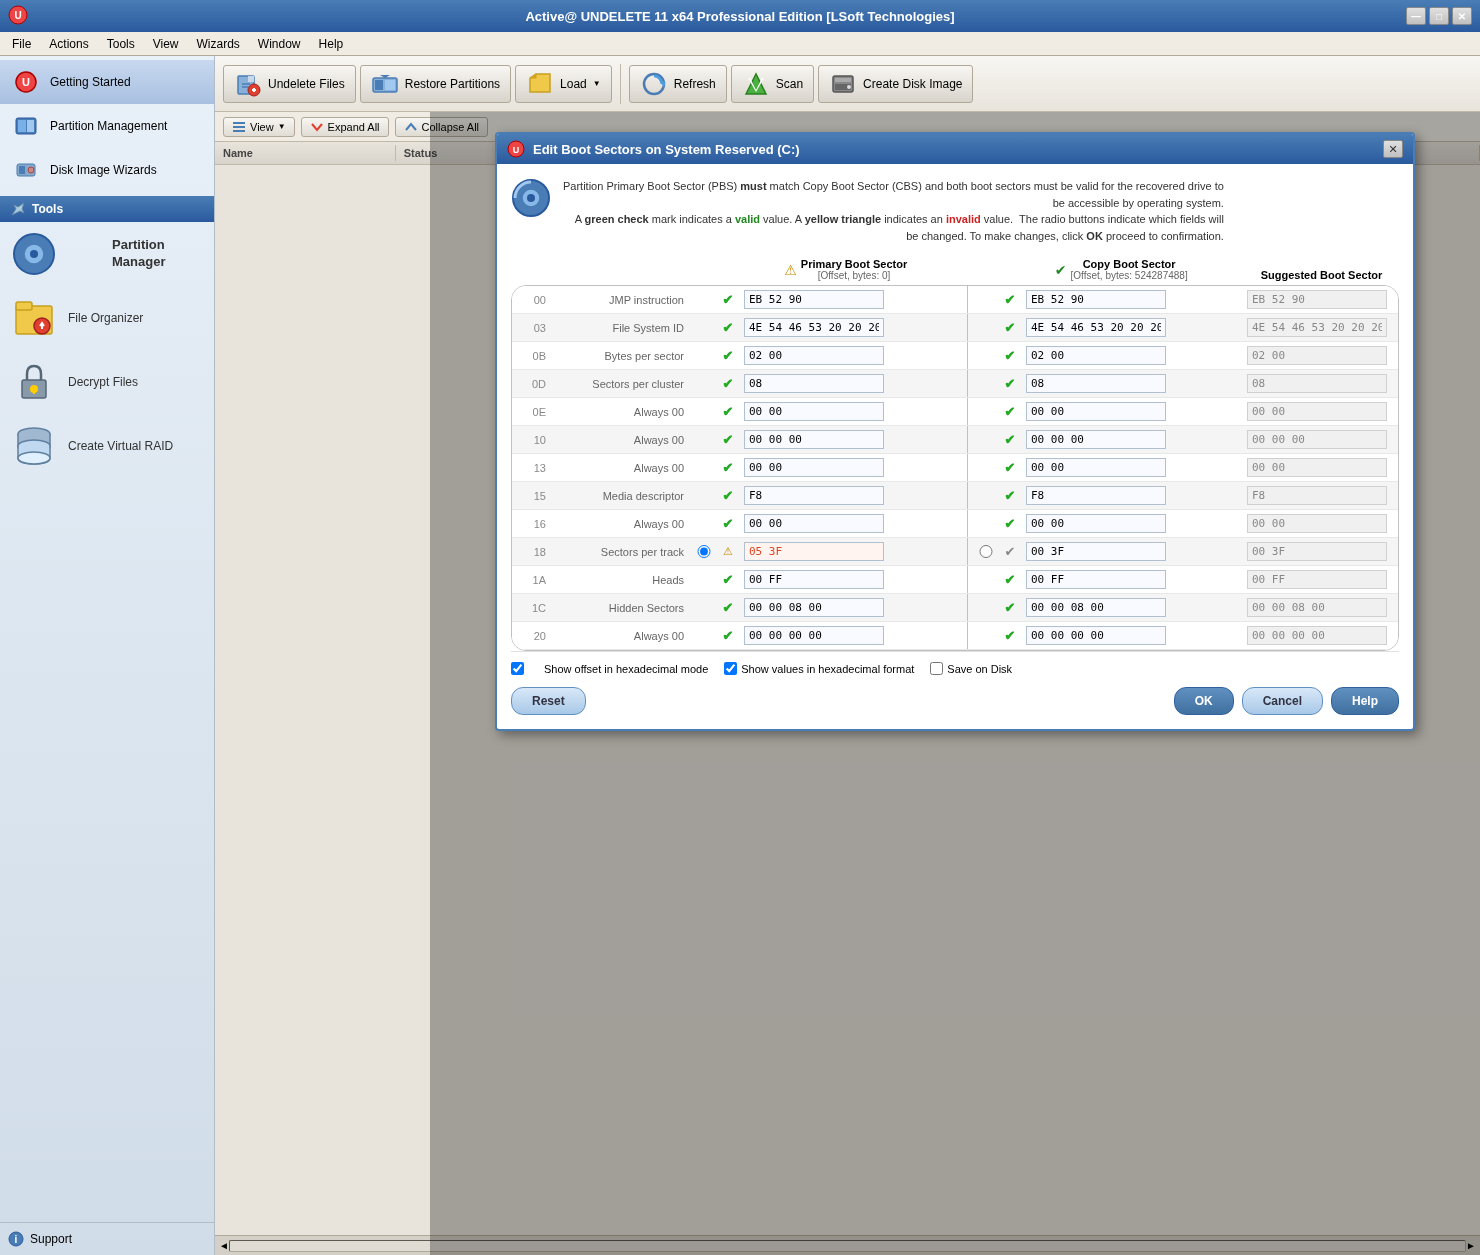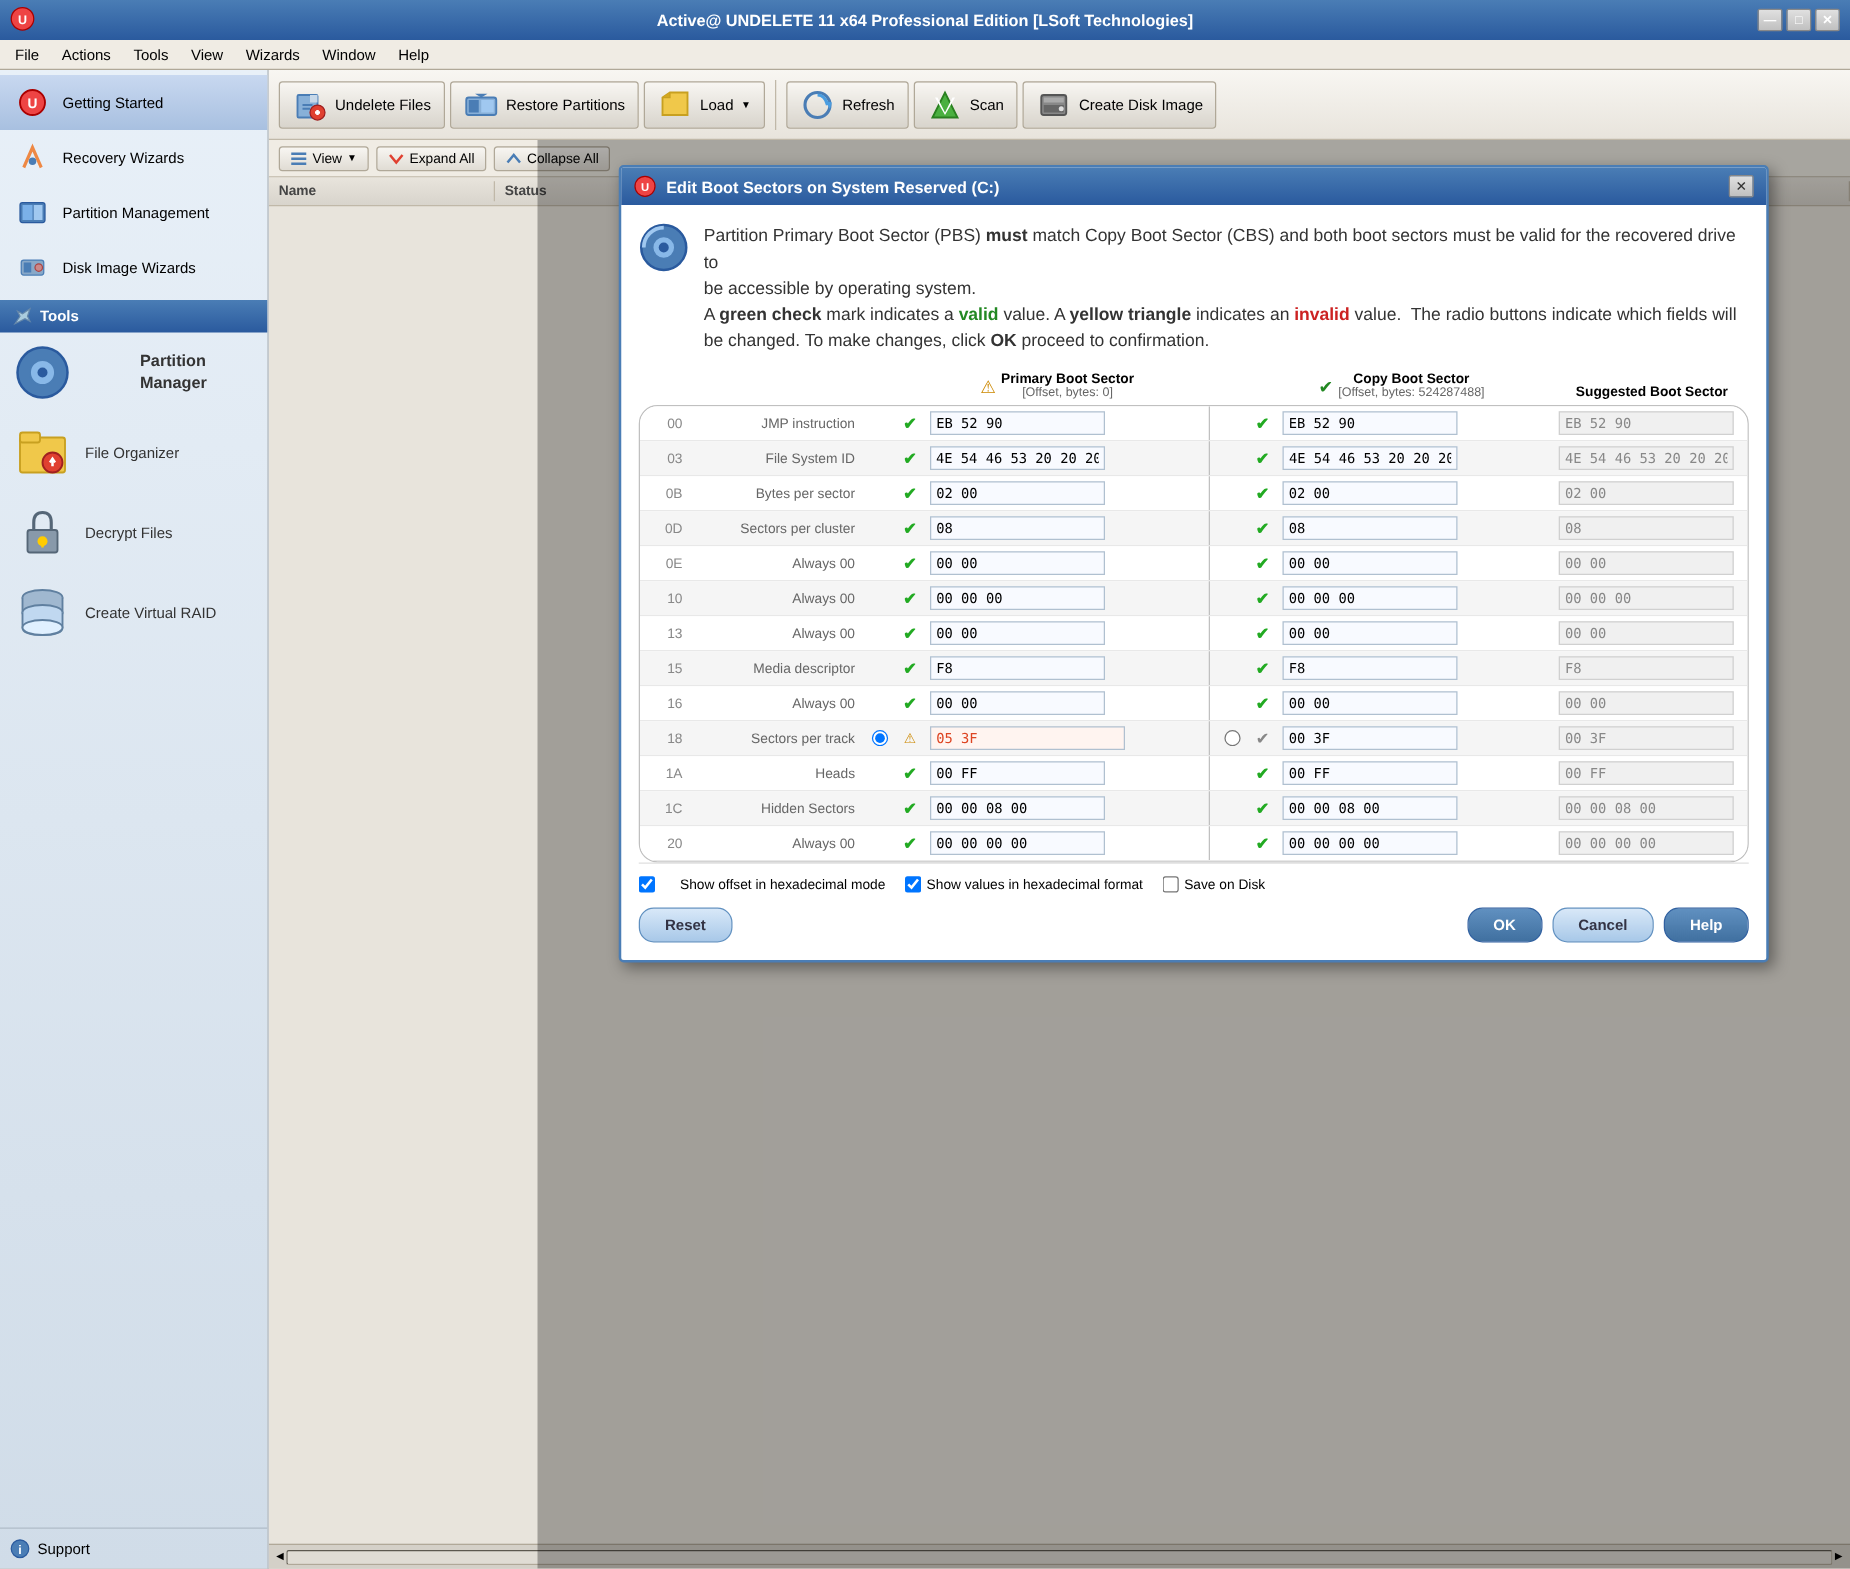--- a/index.html
+++ b/index.html
@@ -49,21 +49,21 @@
     .modal-overlay { position: absolute; top: 56px; left: 215px; right: 0; bottom: 0; background: rgba(0,0,0,0.3); display: flex; align-items: flex-start; justify-content: center; padding-top: 20px; z-index: 100; }
     .modal { background: white; border: 2px solid #4a7db5; border-radius: 4px; width: 920px; box-shadow: 4px 4px 12px rgba(0,0,0,0.4); }
     .modal-title-bar { background: linear-gradient(to bottom, #4a7db5, #2a5a9e); color: white; padding: 6px 10px; display: flex; align-items: center; justify-content: space-between; border-radius: 2px 2px 0 0; }
     .modal-title { font-size: 13px; font-weight: bold; }
     .modal-close { width: 20px; height: 18px; background: linear-gradient(to bottom, #e0e0e0, #c0c0c0); border: 1px solid #888; border-radius: 2px; cursor: pointer; font-size: 11px; display: flex; align-items: center; justify-content: center; color: #333; }
     .modal-body { padding: 14px; }
 
     
     .info-section { display: flex; align-items: flex-start; gap: 12px; margin-bottom: 14px; }
     .info-icon { width: 40px; height: 40px; flex-shrink: 0; }
-    .info-text { font-size: 14px; line-height: 1.5; color: #333; }
+    .info-text { font-size: 11px; line-height: 1.5; color: #333; text-align: right; }
     .info-text b { font-weight: bold; }
     .info-text .valid { color: #228822; font-weight: bold; }
     .info-text .invalid { color: #cc2222; font-weight: bold; }
 
     
     .data-table { border: 1px solid #c0c0c0; border-radius: 15px; overflow: hidden; }
     .data-table-inner { max-height: 400px; overflow-y: auto; }
     .data-row { display: flex; align-items: center; border-bottom: 1px solid #e8e8e8; min-height: 28px; }
     .data-row:nth-child(even) { background: #f5f5f5; }
     .data-row:nth-child(odd) { background: #ffffff; }
@@ -126,29 +126,20 @@
   <div class="sidebar">
     <div class="sidebar-section">
       <div class="sidebar-item" style="background:linear-gradient(to bottom,#c8d8f0,#a8c0e0);">
         <div class="sidebar-icon">
           <svg width="24" height="24" viewBox="0 0 24 24">
               <circle cx="12" cy="12" r="10" fill="#e44" stroke="#a00" stroke-width="1.5"></circle>
               <text x="12" y="16" text-anchor="middle" fill="white" font-size="11" font-weight="bold">U</text>
             </svg>
         </div>
         <span class="sidebar-item-text">Getting Started</span>
-      </div>
-      <div class="sidebar-item">
-        <div class="sidebar-icon">
-          <svg width="24" height="24" viewBox="0 0 24 24">
-              <path d="M5 20 L12 4 L19 20" fill="none" stroke="#e84" stroke-width="2.5"></path>
-              <circle cx="12" cy="15" r="3" fill="#4a7db5"></circle>
-            </svg>
-        </div>
-        <span class="sidebar-item-text">Recovery Wizards</span>
       </div>
       <div class="sidebar-item">
         <div class="sidebar-icon">
           <svg width="24" height="24" viewBox="0 0 24 24">
               <rect x="2" y="4" width="20" height="16" rx="2" fill="#4a7db5" stroke="#2a5a9e" stroke-width="1"></rect>
               <rect x="4" y="6" width="8" height="12" fill="#7ab0e8"></rect>
               <rect x="13" y="6" width="7" height="12" fill="#a0c8f0"></rect>
             </svg>
         </div>
         <span class="sidebar-item-text">Partition Management</span>
@@ -621,21 +612,21 @@
                 <div class="data-row">
     <span class="cell-offset" style="color:#888;font-size:11px;">18</span>
     <span class="cell-label" style="color:#666;font-size:11px;text-align:right;width:140px;padding-right:8px;">Sectors per track</span>
     <span class="cell-radio">
                     <input type="radio" name="row9" value="pbs" checked="" style="width: 14px;">
                   </span>
     <span class="cell-check">
                     <span class="warn-icon">⚠</span>
                   </span>
     <span style="flex:1;padding:2px 4px;">
-      <input class="cell-input invalid" value="05 3F" style="width: 156px; border: 1px solid rgb(176, 192, 208); padding: 2px 4px; font-size: 11px; font-family: monospace; background: rgb(255, 244, 240); color: rgb(221, 68, 34);">
+      <input class="cell-input invalid" value="05 3F" style="width: 140px; border: 1px solid rgb(176, 192, 208); padding: 2px 4px; font-size: 11px; font-family: monospace; background: rgb(255, 244, 240); color: rgb(221, 68, 34);">
     </span>
     <span style="width:1px;background:#c0c0c0;align-self:stretch;margin:0 6px;"></span>
     <span class="cell-radio">
                     <input type="radio" name="row9" value="cbs" style="width: 14px;">
                   </span>
     <span class="cell-check">
                     <span style="color:#888;font-size:13px;">✔</span>
                   </span>
     <span style="flex:1;padding:2px 4px;">
       <input class="cell-input" value="00 3F" style="width: 140px; border: 1px solid rgb(176, 192, 208); background: rgb(248, 250, 255); padding: 2px 4px; font-size: 11px; font-family: monospace;">

